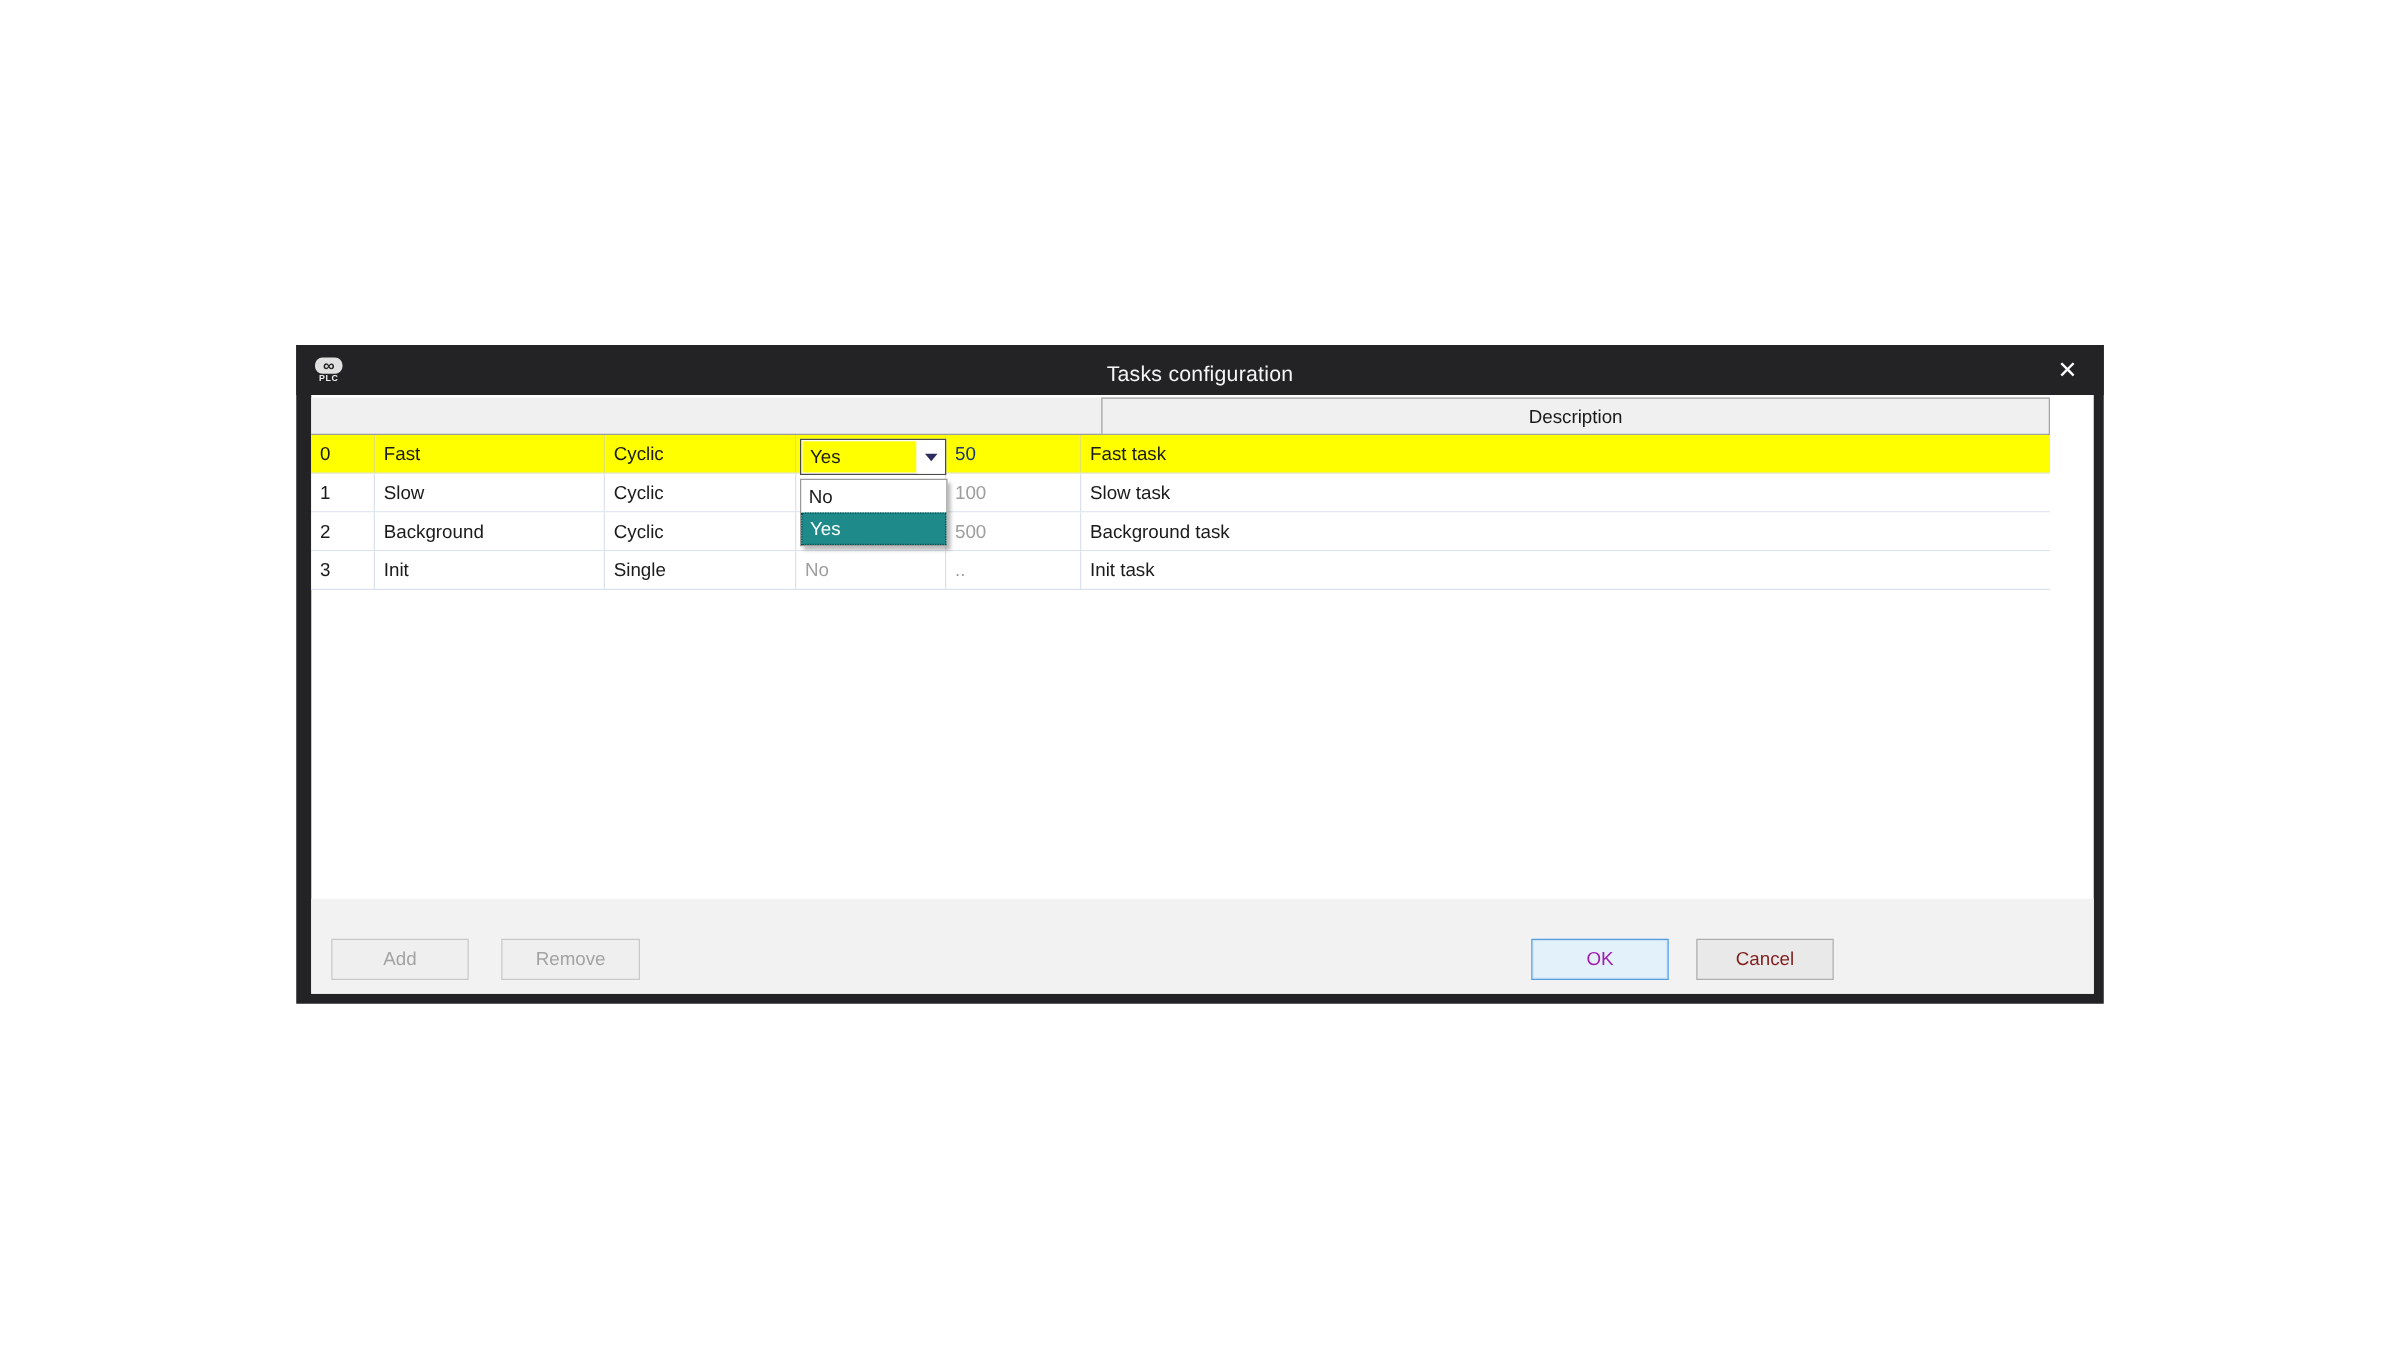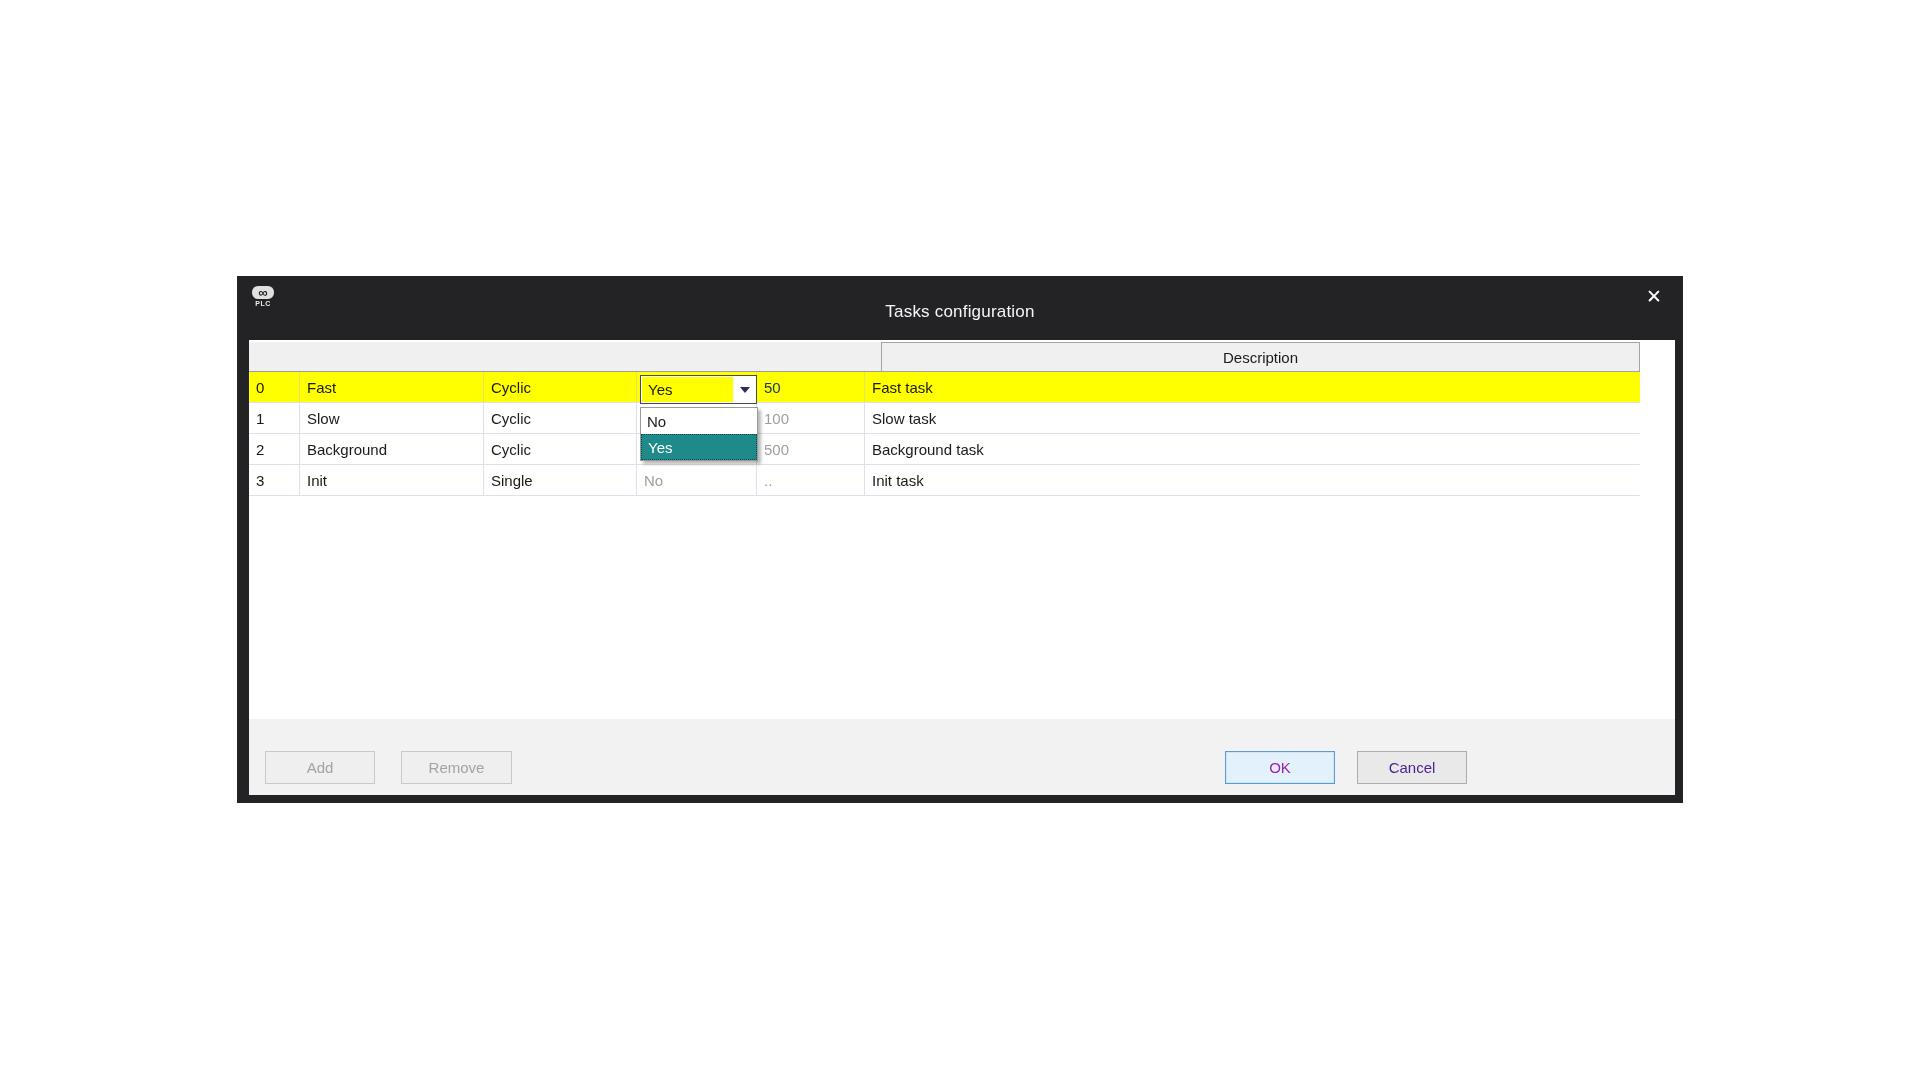--- a/index.html
+++ b/index.html
@@ -10,21 +10,21 @@
   }
   
   .dialog{
     position:absolute;left:237px;top:276px;width:1446px;height:527px;
     background:#232326;box-sizing:border-box;
   }
   .titlebar{
     position:absolute;left:0;top:0;width:100%;height:40px;background:#232326;
   }
   .title{
-    position:absolute;left:0;right:0;top:16px;line-height:40px;text-align:center;
+    position:absolute;left:0;right:0;top:4px;line-height:40px;text-align:center;
     color:#f5f5f5;font-size:17px;letter-spacing:.2px;
   }
   .app-icon{
     position:absolute;left:13px;top:6px;width:26px;height:28px;
     display:flex;flex-direction:column;align-items:center;justify-content:center;gap:1px;
   }
   .app-icon .chip{
     width:22px;height:13px;background:#e0e0e0;border-radius:6px;
     display:flex;align-items:center;justify-content:center;
     color:#222;font-size:13px;line-height:11px;font-weight:bold;
@@ -32,21 +32,21 @@
   .app-icon .plc{
     color:#ececec;font-size:7px;font-weight:bold;letter-spacing:.5px;line-height:7px;
   }
   .close-btn{
     position:absolute;right:14px;top:6px;width:30px;height:28px;
     display:flex;align-items:center;justify-content:center;
     color:#ffffff;font-size:19px;cursor:pointer;
   }
   
   .client{
-    position:absolute;left:12px;top:40px;right:8px;bottom:8px;background:#ffffff;margin-top:24px;
+    position:absolute;left:12px;top:40px;right:8px;bottom:8px;background:#ffffff;
   }
   
   .grid{
     position:absolute;left:0;top:2px;width:1391px;
   }
   .grid-header{
     position:relative;height:30px;background:#f0f0f0;
     border-bottom:1px solid #9c9c9c;box-sizing:border-box;
   }
   .desc-header{
@@ -115,21 +115,21 @@
   .btn-disabled{
     background:#efefef;border:1px solid #c9c9c9;color:#a3a3a3;cursor:default;
   }
   .btn-add{left:16px;}
   .btn-remove{left:152px;width:111px;}
   .btn-default{
     left:976px;background:#e3f1fb;border:1px solid #569de0;color:#a21caf;
     box-shadow:inset 0 0 0 1px #cfe6f7;
   }
   .btn-normal{
-    left:1108px;background:#e9e9e9;border:1px solid #aeaeae;color:#4c1d95;
+    left:1108px;background:#e9e9e9;border:1px solid #aeaeae;color:#7f1d1d;
   }
 </style>
 </head>
 <body>
 
 <div class="dialog">
 
   <div class="titlebar">
     <div class="app-icon">
       <div class="chip">∞</div>

